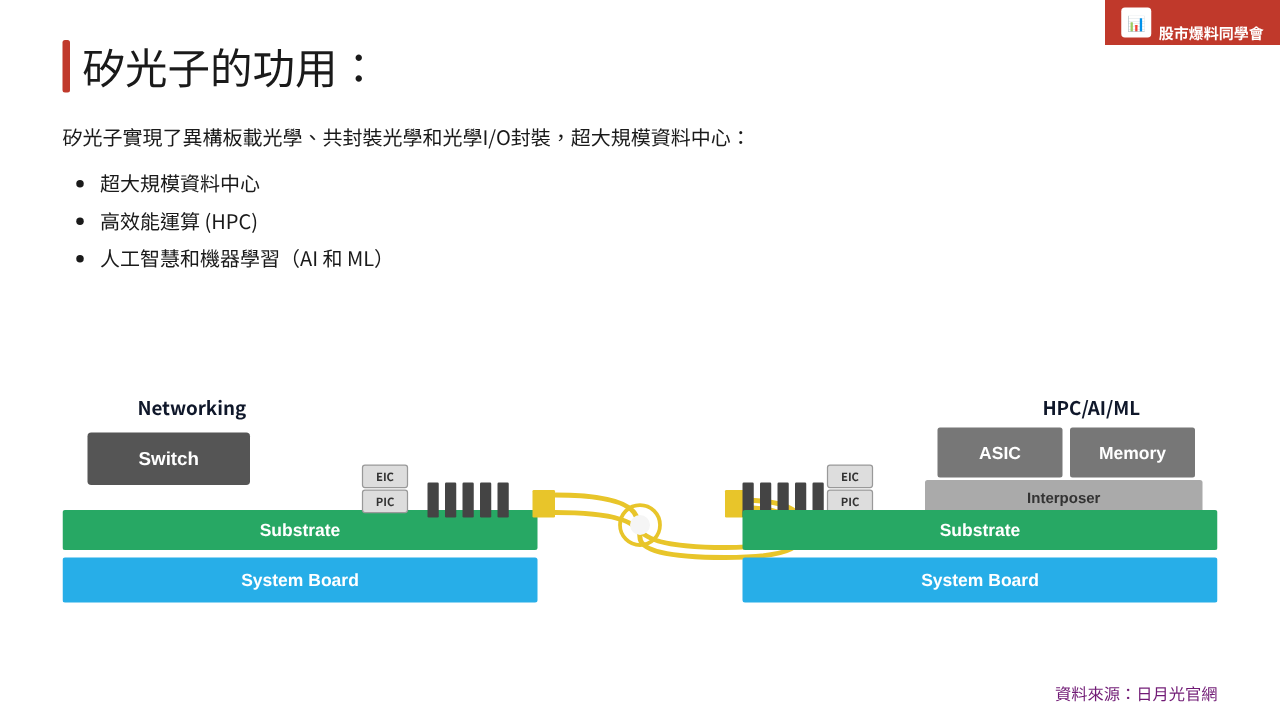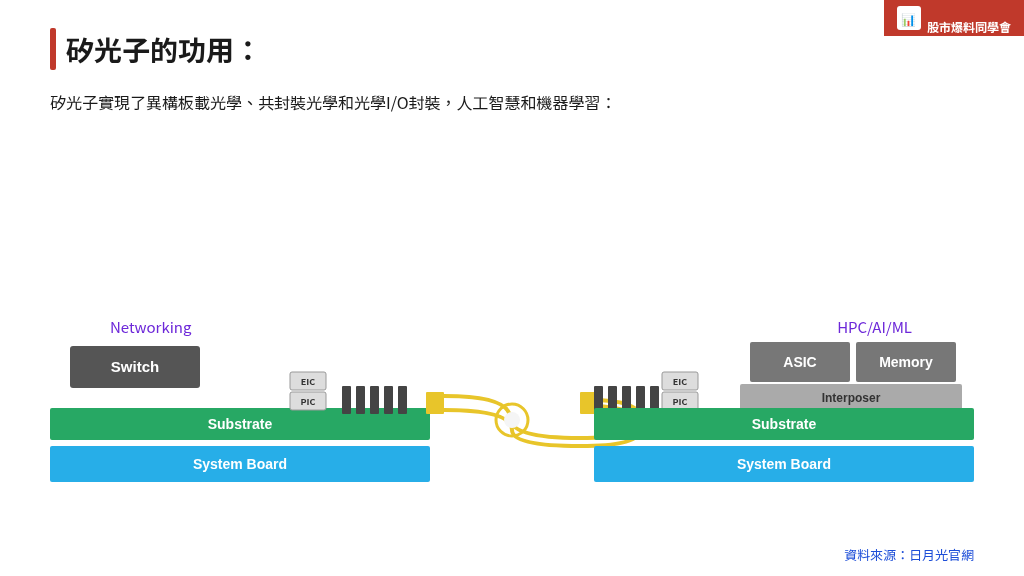--- a/index.html
+++ b/index.html
@@ -59,22 +59,22 @@
       margin-bottom: 20px;
     }
     .title-accent {
       width: 6px;
       height: 42px;
       background: #c0392b;
       border-radius: 2px;
       flex-shrink: 0;
     }
     .title-text {
-      font-size: 28px;
-      font-weight: bold;
+      font-size: 34px;
+      font-weight: normal;
       color: #1a1a1a;
     }
 
     
     .body-text {
       font-size: 16px;
       color: #1a1a1a;
       margin-bottom: 8px;
       line-height: 1.6;
     }
@@ -93,22 +93,22 @@
       left: 50px;
       right: 50px;
       height: 220px;
     }
 
     
     .section-label {
       position: absolute;
       top: 0;
       font-size: 15px;
-      font-weight: normal;
-      color: #6d28d9;
+      font-weight: bold;
+      color: #0f172a;
     }
     .section-label.networking { left: 60px; }
     .section-label.hpcaiml { right: 62px; }
 
     
     .source-text {
       position: absolute;
       bottom: 10px;
       right: 50px;
       font-size: 13px;
@@ -122,21 +122,26 @@
   <div class="logo-icon">📊</div>
   <span class="logo-text">股市爆料同學會</span>
 </div>
 
 <div class="content">
   <div class="title-row">
     <div class="title-accent"></div>
     <span class="title-text">矽光子的功用：</span>
   </div>
 
-  <p class="body-text">矽光子實現了異構板載光學、共封裝光學和光學I/O封裝，人工智慧和機器學習：</p>
+  <p class="body-text">矽光子實現了異構板載光學、共封裝光學和光學I/O封裝，超大規模資料中心：</p>
+  <ul class="bullet-list">
+    <li>超大規模資料中心</li>
+    <li>高效能運算 (HPC)</li>
+    <li>人工智慧和機器學習（AI 和 ML）</li>
+  </ul>
 </div>
 
 <div class="diagram-area">
 
   <span class="section-label networking">Networking</span>
   <span class="section-label hpcaiml">HPC/AI/ML</span>
 
   <svg width="924" height="190" viewBox="0 0 924 190" style="position:absolute; top:22px; left:0;">
 
     <rect x="20" y="8" width="130" height="42" rx="3" fill="#555"></rect>
@@ -192,13 +197,13 @@
     <rect x="544" y="70" width="380" height="32" rx="2" fill="#27a864"></rect>
     <text x="734" y="91" text-anchor="middle" fill="#fff" font-size="14" font-weight="bold" font-family="'Microsoft JhengHei', sans-serif">Substrate</text>
 
     <rect x="544" y="108" width="380" height="36" rx="2" fill="#27aee8"></rect>
     <text x="734" y="131" text-anchor="middle" fill="#fff" font-size="14" font-weight="bold" font-family="'Microsoft JhengHei', sans-serif">System Board</text>
 
   </svg>
 
 </div>
 
-<div class="source-text" style="position:absolute; bottom:12px; right:50px; font-size:13px; color:#1d4ed8;">資料來源：日月光官網</div>
+<div class="source-text" style="position:absolute; bottom:12px; right:50px; font-size:13px; color:#701a75;">資料來源：日月光官網</div>
 
 </body></html>

